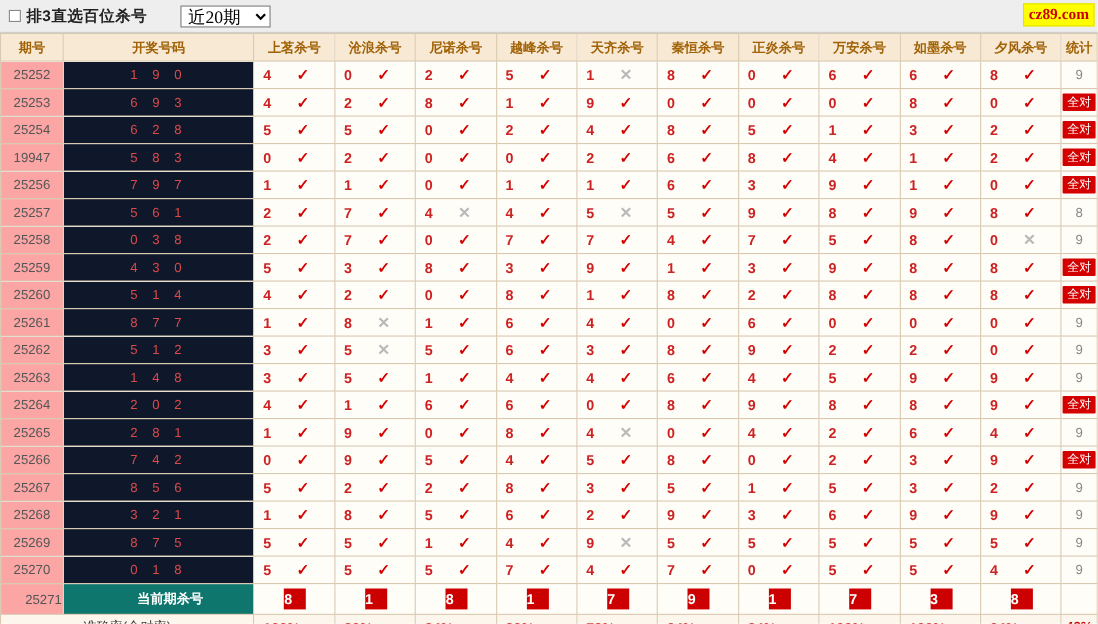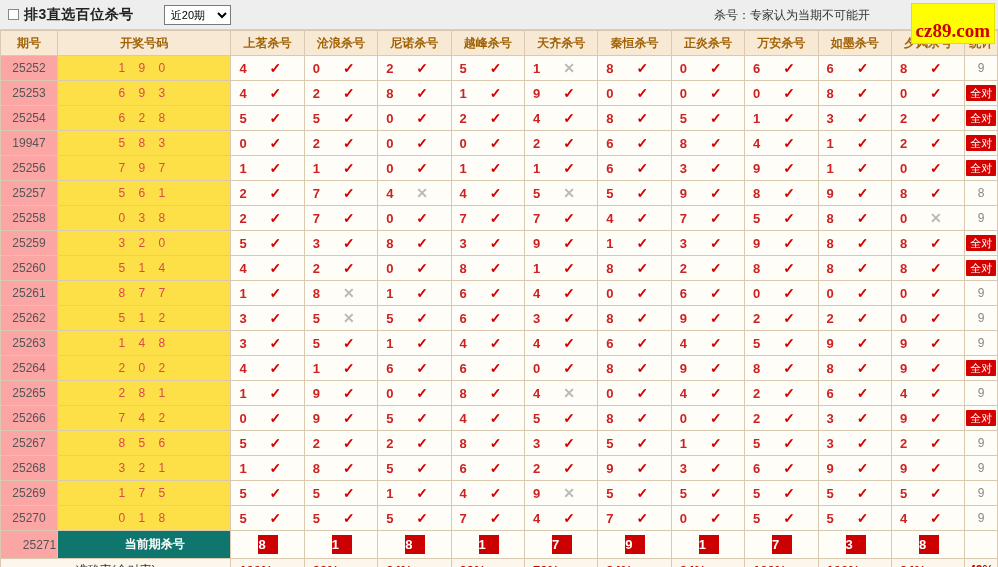--- a/index.html
+++ b/index.html
@@ -31,22 +31,22 @@
     flex: 0 0 auto;
   }
   .topbar .title {
     font-size: 14px;
     font-weight: bold;
     color: #222;
     letter-spacing: 0.5px;
   }
   .topbar .selwrap { margin-left: 30px; }
   .topbar select {
-    font-family: Liberation Sans, sans-serif;
-    font-size: 11px;
+    font-family: Liberation Serif, serif;
+    font-size: 16px;
     height: 20px;
     padding: 1px 2px;
     border: 1px solid #7a7a7a;
     background: #fff;
   }
   .topbar .notice {
     position: absolute;
     right: 128px;
     top: 7px;
     font-size: 12px;
@@ -55,22 +55,22 @@
     overflow: hidden;
     width: 230px;
     text-align: right;
   }
   .topbar .logo {
     position: absolute;
     right: 3px; top: 3px;
     background: #ffff00;
     color: #cc0000;
     font-weight: bold;
-    font-size: 19px;
-    padding: 16px 4px 1px 4px;
+    font-size: 14px;
+    padding: 2px 4px 1px 4px;
     border: 1px solid #e2e200;
     letter-spacing: 0px;
     font-family: "Liberation Serif", serif;
   }
 
   
   table.grid {
     border-collapse: collapse;
     width: 998px;
     table-layout: fixed;
@@ -95,21 +95,21 @@
   thead th.hdr-period { width: 56px; }
   thead th.hdr-open { width: 170px; margin-top: 12px; }
   thead th.hdr-exp { width: 72px; margin-top: 24px; }
   thead th.hdr-stat { width: 32px; }
 
   td.period {
     color: #555;
     background: #fca5a5;
   }
   td.open {
-    background: #fde047;
+    background: #0f172a;
     color: #d94a4a;
     letter-spacing: 5px;
     font-size: 12px;
     padding-left: 6px;
   }
   
   td.exp {
     background: #fffdf8;
     padding: 0;
   }
@@ -199,21 +199,20 @@
 <body>
 
 <div id="app">
 
   <div class="topbar">
     <div class="cb"></div>
     <div class="title">排3直选百位杀号</div>
     <div class="selwrap">
       <select id="periodSelect"><option>近20期</option><option>近30期</option><option>近50期</option><option>近100期</option></select>
     </div>
-    <div class="notice">杀号：专家认为当期不可能开</div>
     <div class="logo">cz89.com</div>
   </div>
 
   <table class="grid">
     <thead>
       <tr id="headRow">
         <th class="hdr-period">期号</th>
         <th class="hdr-open">开奖号码</th>
 
         <th class="hdr-exp">上茗杀号</th>
@@ -688,21 +687,21 @@
           <td class="exp">
             <div class="expcell">
               <span class="expnum">0</span>
               <span class="expmark mark-miss">✕</span>
             </div>
           </td>
           <td class="stat">9</td>
         </tr>
         <tr>
           <td class="period">25259</td>
-          <td class="open">3 2 0</td>
+          <td class="open">4 3 0</td>
           <td class="exp">
             <div class="expcell">
               <span class="expnum">5</span>
               <span class="expmark mark-hit">✓</span>
             </div>
           </td>
           <td class="exp">
             <div class="expcell">
               <span class="expnum">3</span>
               <span class="expmark mark-hit">✓</span>
@@ -1346,21 +1345,21 @@
           <td class="exp">
             <div class="expcell">
               <span class="expnum">9</span>
               <span class="expmark mark-hit">✓</span>
             </div>
           </td>
           <td class="stat">9</td>
         </tr>
         <tr>
           <td class="period">25269</td>
-          <td class="open">1 7 5</td>
+          <td class="open">8 7 5</td>
           <td class="exp">
             <div class="expcell">
               <span class="expnum">5</span>
               <span class="expmark mark-hit">✓</span>
             </div>
           </td>
           <td class="exp">
             <div class="expcell">
               <span class="expnum">5</span>
               <span class="expmark mark-hit">✓</span>

